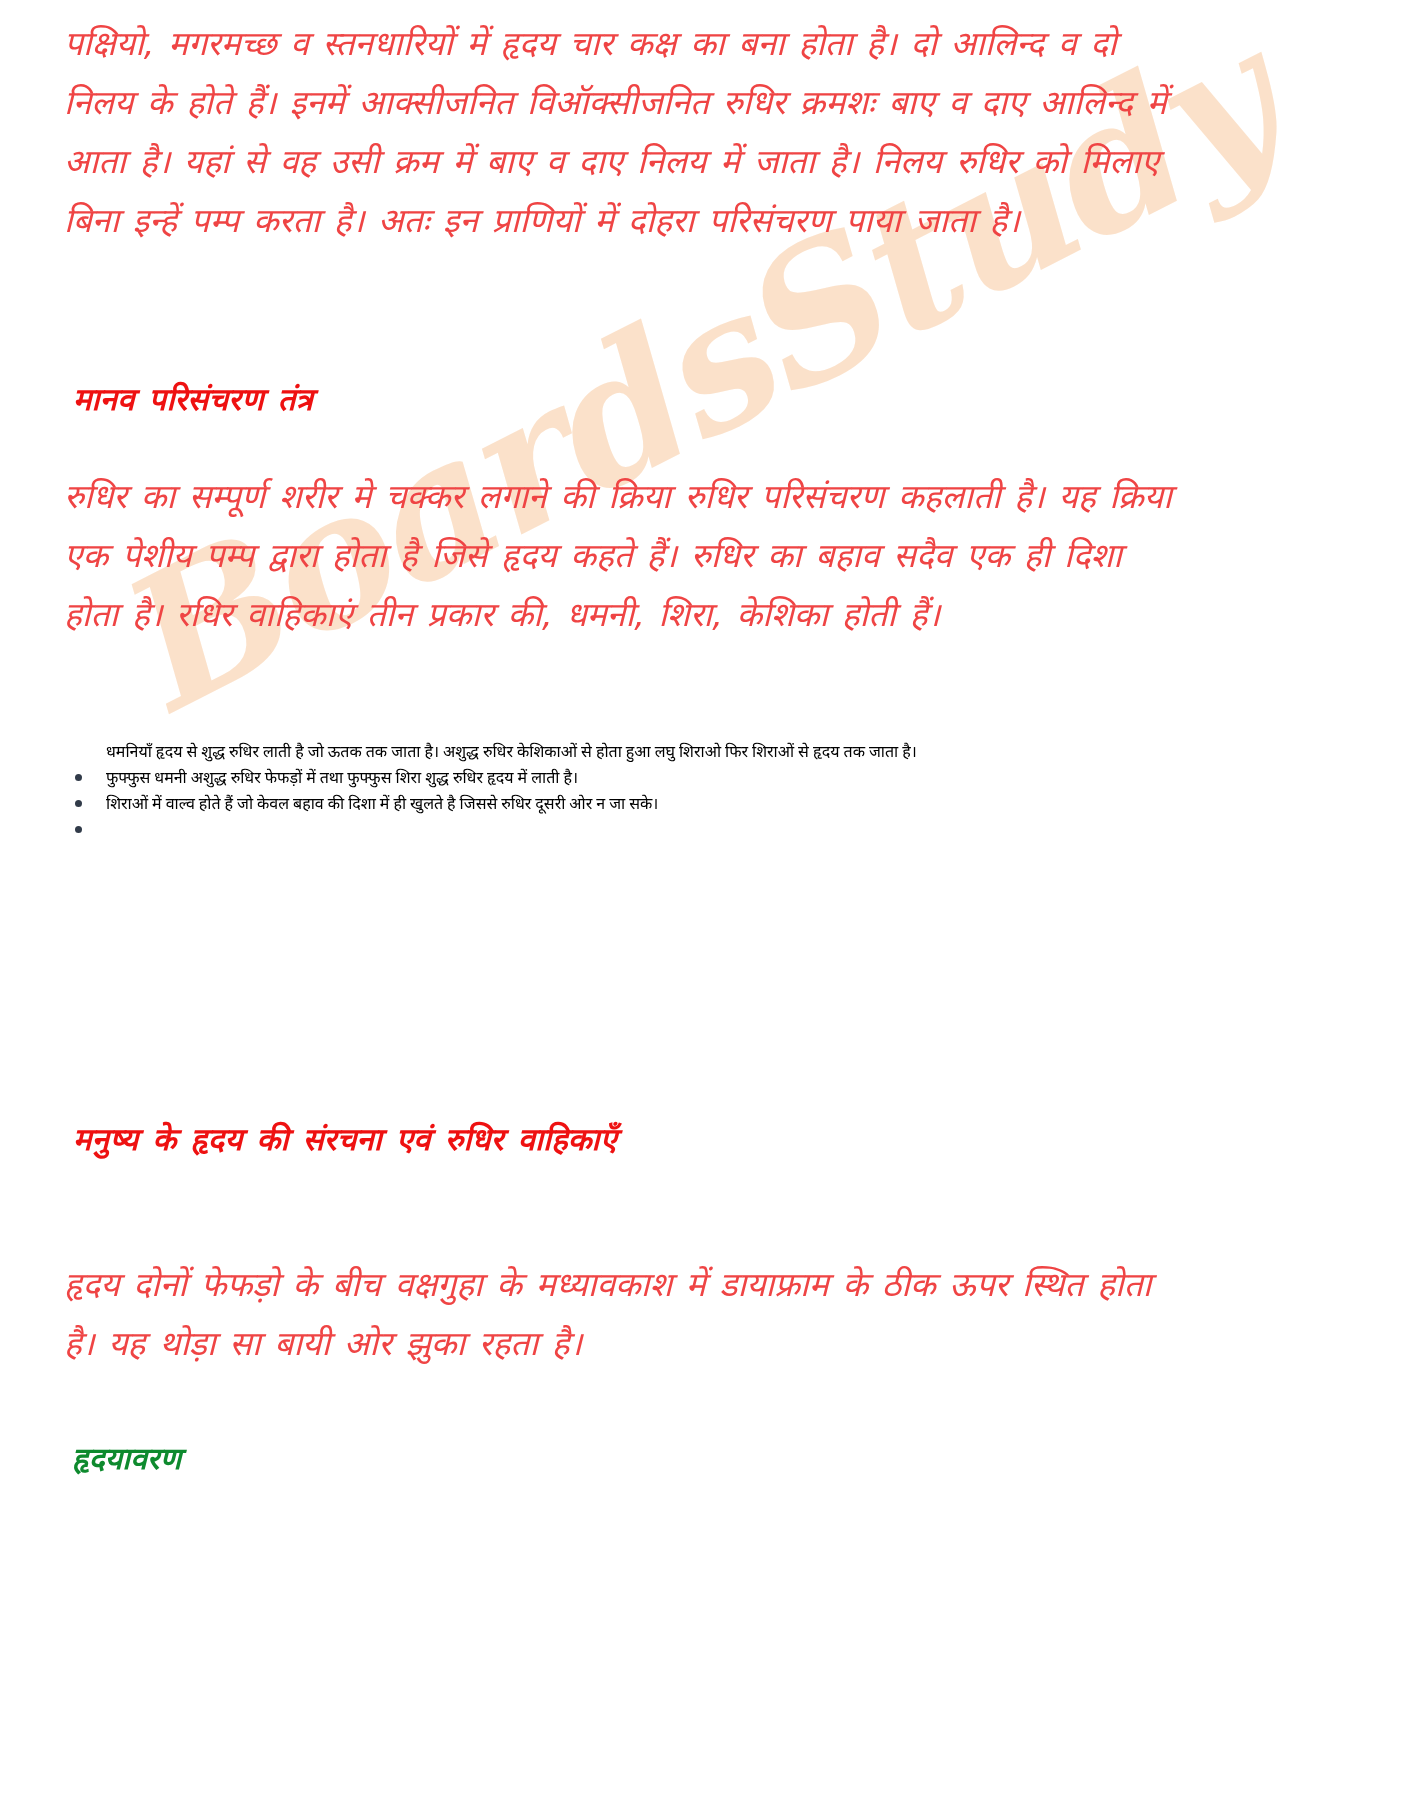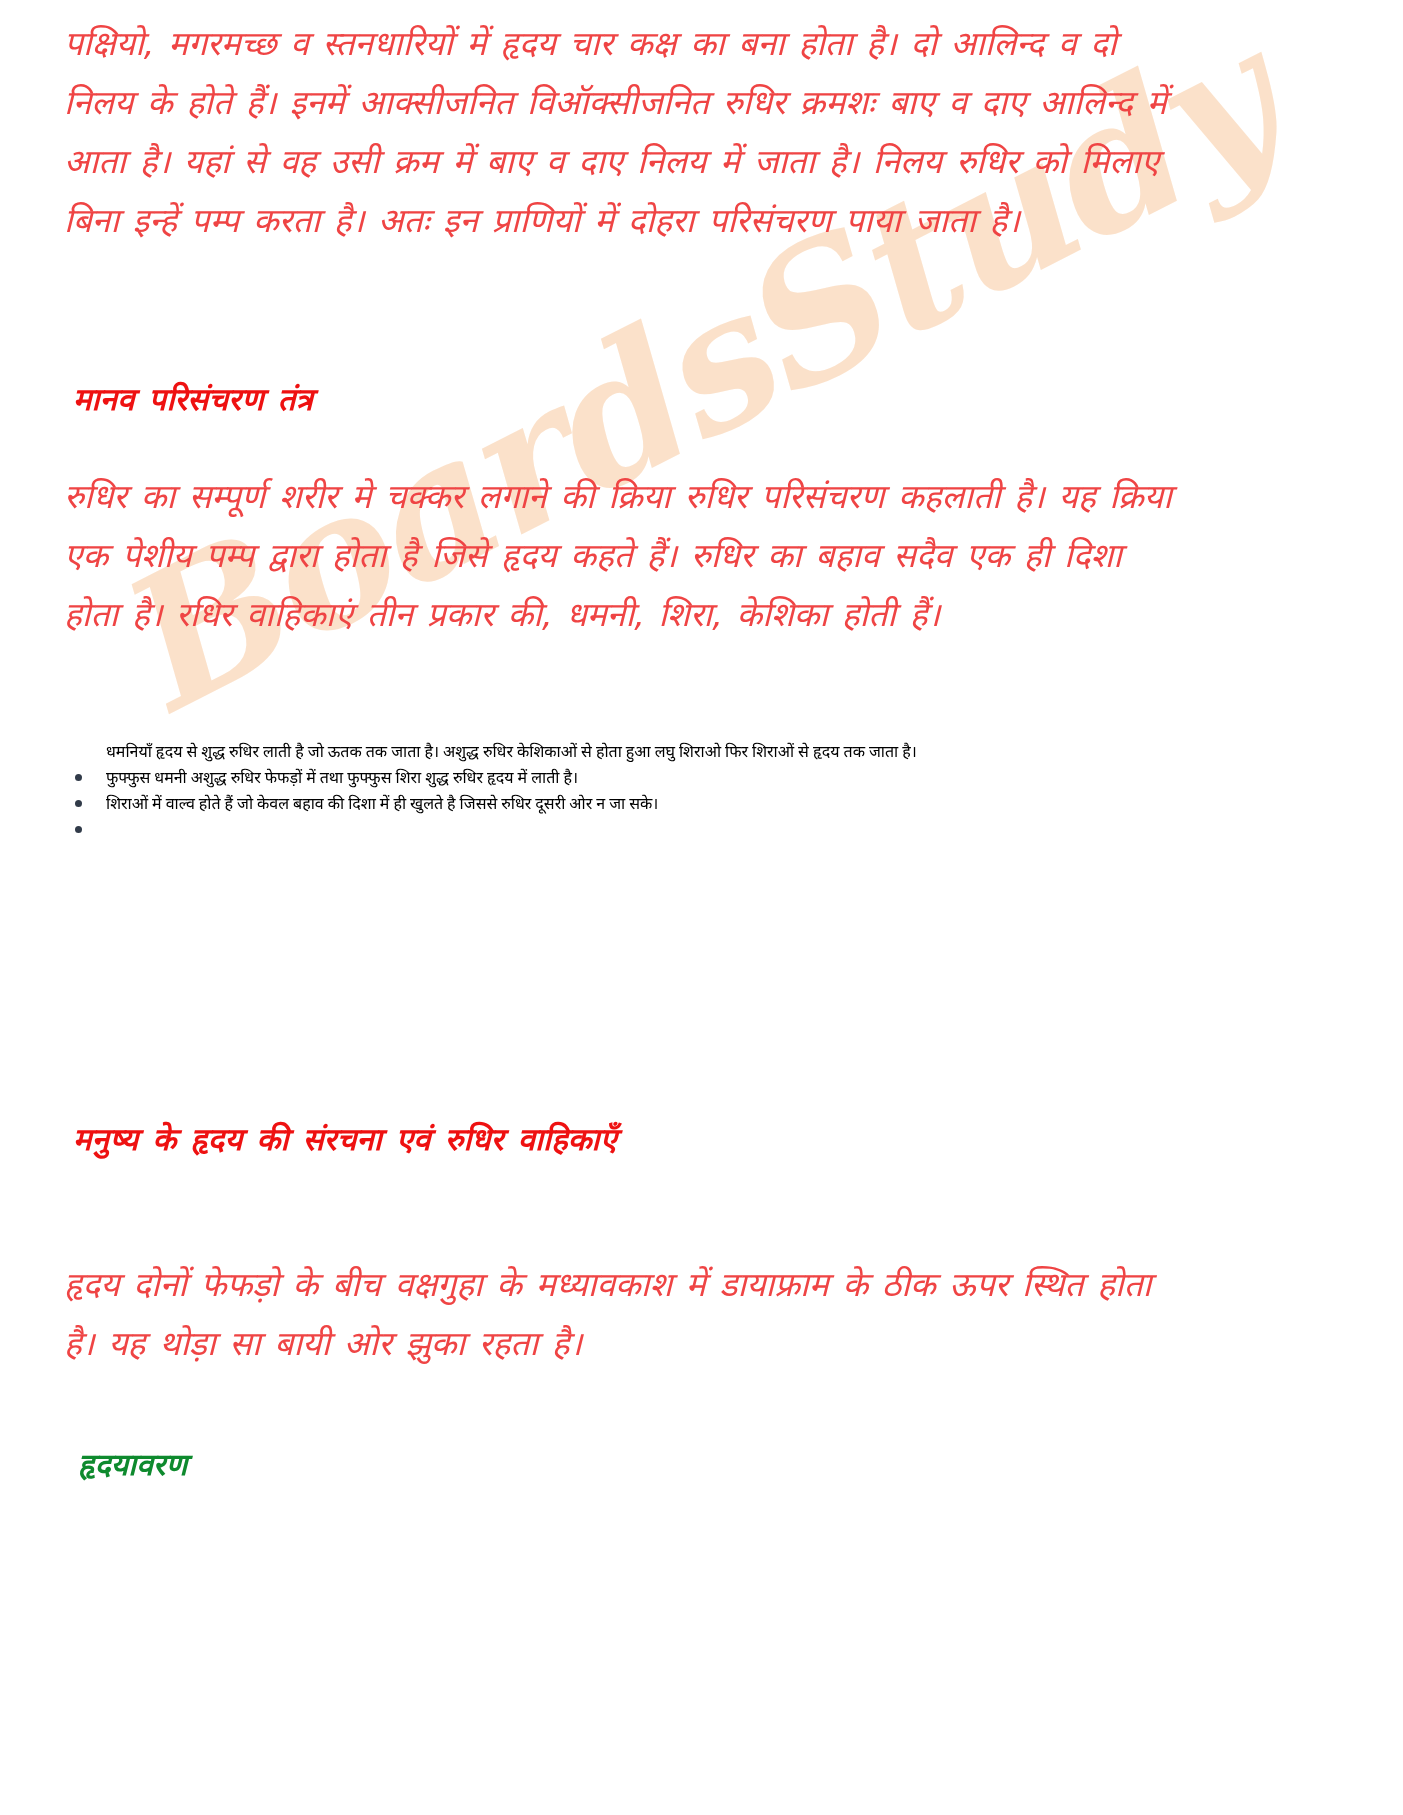--- a/index.html
+++ b/index.html
@@ -81,21 +81,21 @@
     font-style: italic;
     font-weight: 700;
     font-size: 31px;
     line-height: 44px;
     color: #ee1111;
     letter-spacing: 0.2px;
     word-spacing: 3px;
   }
 
   h2.heading-green {
-    margin: 14px;
+    margin: 8px;
     font-family: "DejaVu Sans", "Liberation Sans", sans-serif;
     font-style: italic;
     font-weight: 700;
     font-size: 30px;
     line-height: 42px;
     color: #0e8a2e;
     letter-spacing: 0.2px;
   }
 
   ul.bullets {

